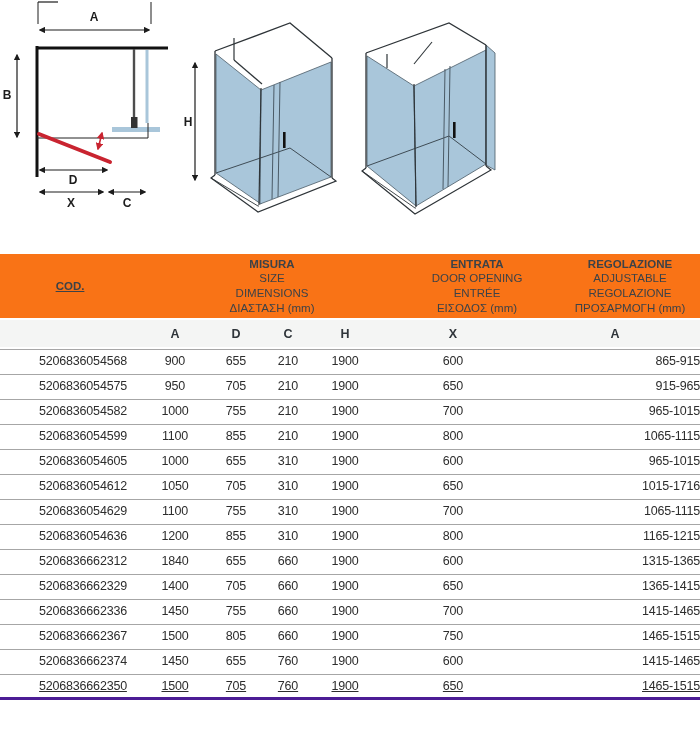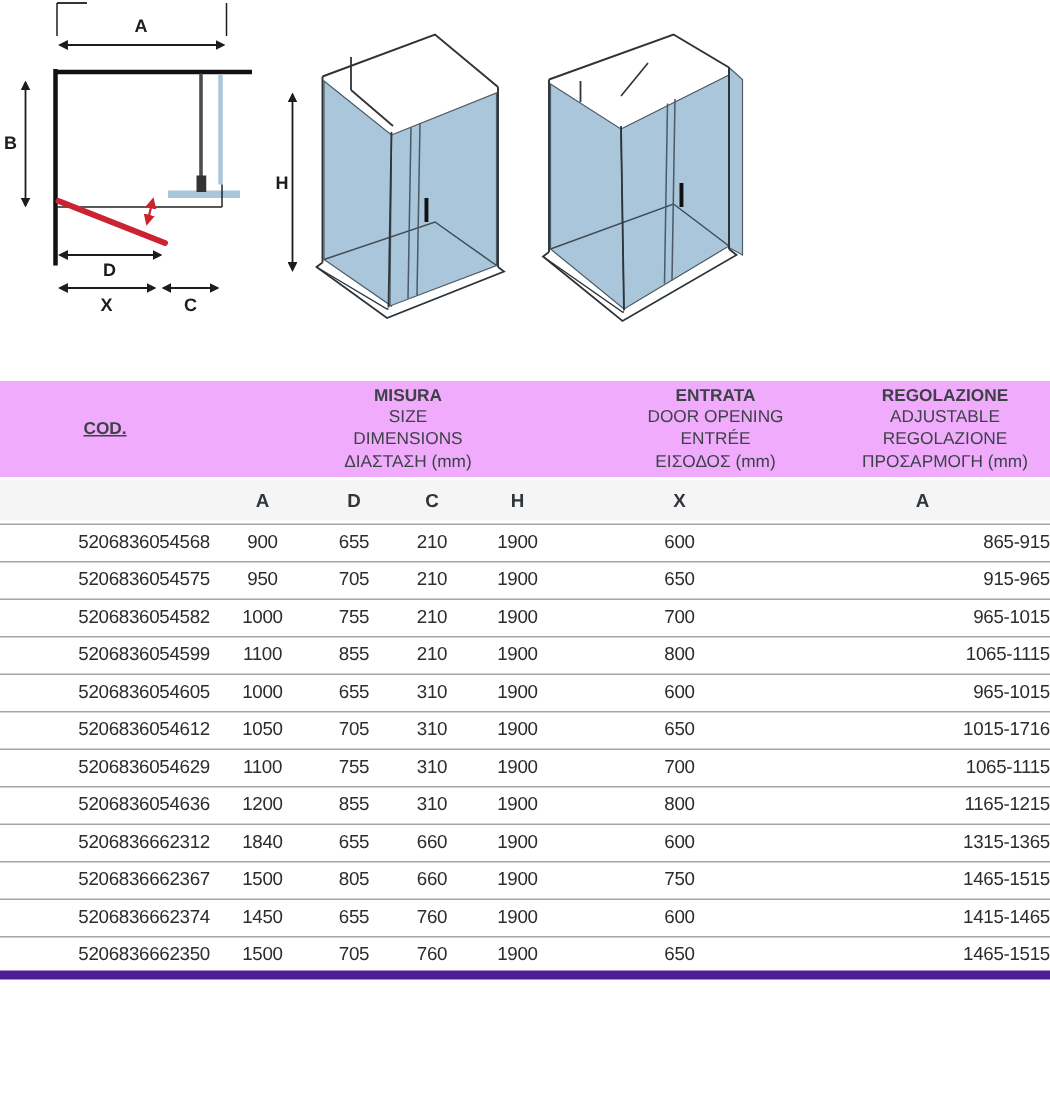--- a/index.html
+++ b/index.html
@@ -10,33 +10,33 @@
   .diagrams svg{position:absolute;}
   #plan-svg{left:0;top:0;}
   #iso1-svg{left:182px;top:10px;}
   #iso2-svg{left:358px;top:4px;}
   .dim-label{font:bold 12px "Liberation Sans",sans-serif;fill:#1c1c1c;}
 
   
   table.spec{width:700px;border-collapse:separate;border-spacing:0 2px;table-layout:fixed;margin:0;}
   table.spec th,table.spec td{padding:0;margin:0;font-family:"Liberation Sans",sans-serif;}
 
-  thead th{background:#f0abfc;color:#3d4247;font-weight:normal;vertical-align:middle;}
+  thead th{background:#f97316;color:#3d4247;font-weight:normal;vertical-align:middle;}
   thead tr.group-row th{height:64px;font-size:11.5px;line-height:1.28;text-align:center;}
   thead tr.group-row th .b{font-weight:bold;}
   thead th.cod-cell{font-weight:bold;font-size:12px;text-decoration:underline;}
   thead th.misura-cell{padding-left:28px;}
   thead th.entrata-cell{padding-left:48px;}
   thead th.regolazione-cell{padding-left:30px;}
 
   thead tr.letter-row th{background:#f4f5f4;height:27px;font-weight:bold;font-size:12.5px;color:#2f353a;text-align:center;}
 
   tbody td{height:22px;border-top:1px solid #a6a6a6;font-size:12.5px;color:#2d2d2d;text-align:center;letter-spacing:-0.2px;vertical-align:middle;}
-  tbody tr:last-child td{border-bottom:6px solid #4c1d95;}
-  tbody td.cell-cod{text-align:right;padding-left:26px;}
+  tbody tr:last-child td{border-bottom:3px solid #4c1d95;text-decoration:underline;}
+  tbody td.cell-cod{text-align:center;padding-left:26px;}
   .col-x-pad{padding-left:30px;}
   .col-adj-pad{padding-left:16px;text-align:right;}
 </style>
 </head>
 <body>
 
 <div class="diagrams">
 
   <svg id="plan-svg" width="175" height="212" viewBox="0 0 175 212">
     <defs>
@@ -250,20 +250,38 @@
       <tr>
         <td class="cell-cod">5206836662312</td>
         <td class="">1840</td>
         <td class="">655</td>
         <td class="">660</td>
         <td class="">1900</td>
         <td class="col-x-pad">600</td>
         <td class="col-adj-pad">1315-1365</td>
       </tr>
       <tr>
+        <td class="cell-cod">5206836662329</td>
+        <td class="">1400</td>
+        <td class="">705</td>
+        <td class="">660</td>
+        <td class="">1900</td>
+        <td class="col-x-pad">650</td>
+        <td class="col-adj-pad">1365-1415</td>
+      </tr>
+      <tr>
+        <td class="cell-cod">5206836662336</td>
+        <td class="">1450</td>
+        <td class="">755</td>
+        <td class="">660</td>
+        <td class="">1900</td>
+        <td class="col-x-pad">700</td>
+        <td class="col-adj-pad">1415-1465</td>
+      </tr>
+      <tr>
         <td class="cell-cod">5206836662367</td>
         <td class="">1500</td>
         <td class="">805</td>
         <td class="">660</td>
         <td class="">1900</td>
         <td class="col-x-pad">750</td>
         <td class="col-adj-pad">1465-1515</td>
       </tr>
       <tr>
         <td class="cell-cod">5206836662374</td>

